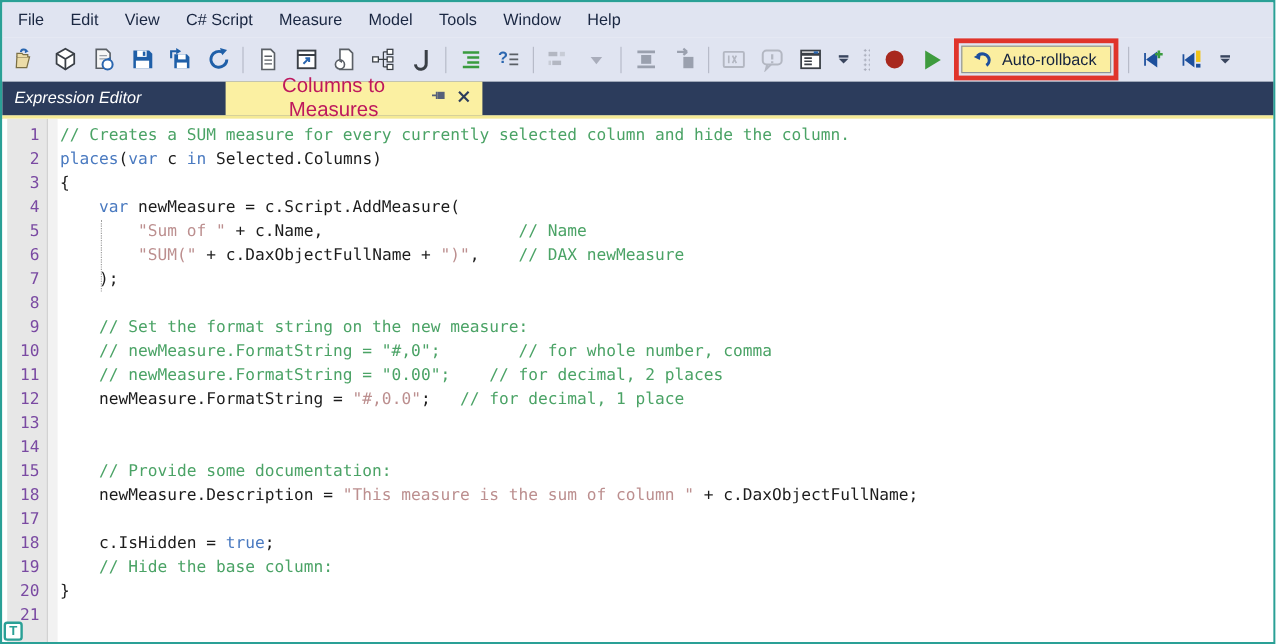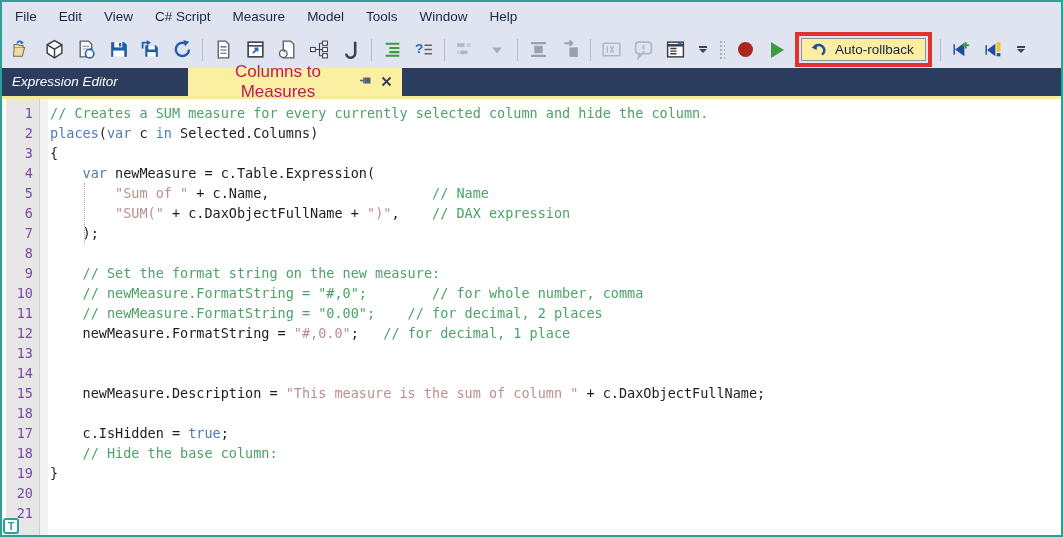--- a/index.html
+++ b/index.html
@@ -299,31 +299,32 @@
         <div>18</div>
         <div>19</div>
         <div>20</div>
         <div>21</div>
       </div>
     <div class="gstrip"></div>
     <div class="code" id="code-lines">
         <div class="cl"><span class="t-c">// Creates a SUM measure for every currently selected column and hide the column.</span></div>
         <div class="cl"><span class="t-k">places</span><span class="t-p">(</span><span class="t-k">var</span><span class="t-p"> c </span><span class="t-k">in</span><span class="t-p"> Selected.Columns)</span></div>
         <div class="cl"><span class="t-p">{</span></div>
-        <div class="cl"><span class="t-p">    </span><span class="t-k">var</span><span class="t-p"> newMeasure = c.Table.Expression(</span></div>
+        <div class="cl"><span class="t-p">    </span><span class="t-k">var</span><span class="t-p"> newMeasure = c.Script.AddMeasure(</span></div>
         <div class="cl"><span class="t-p">        </span><span class="t-s">"Sum of "</span><span class="t-p"> + c.Name,                    </span><span class="t-c">// Name</span></div>
-        <div class="cl"><span class="t-p">        </span><span class="t-s">"SUM("</span><span class="t-p"> + c.DaxObjectFullName + </span><span class="t-s">")"</span><span class="t-p">,    </span><span class="t-c">// DAX expression</span></div>
+        <div class="cl"><span class="t-p">        </span><span class="t-s">"SUM("</span><span class="t-p"> + c.DaxObjectFullName + </span><span class="t-s">")"</span><span class="t-p">,    </span><span class="t-c">// DAX newMeasure</span></div>
         <div class="cl"><span class="t-p">    );</span></div>
         <div class="cl">&nbsp;</div>
         <div class="cl"><span class="t-p">    </span><span class="t-c">// Set the format string on the new measure:</span></div>
         <div class="cl"><span class="t-p">    </span><span class="t-c">// newMeasure.FormatString = "#,0";        // for whole number, comma</span></div>
         <div class="cl"><span class="t-p">    </span><span class="t-c">// newMeasure.FormatString = "0.00";    // for decimal, 2 places</span></div>
         <div class="cl"><span class="t-p">    newMeasure.FormatString = </span><span class="t-s">"#,0.0"</span><span class="t-p">;   </span><span class="t-c">// for decimal, 1 place</span></div>
         <div class="cl">&nbsp;</div>
         <div class="cl">&nbsp;</div>
+        <div class="cl"><span class="t-p">    </span><span class="t-c">// Provide some documentation:</span></div>
         <div class="cl"><span class="t-p">    newMeasure.Description = </span><span class="t-s">"This measure is the sum of column "</span><span class="t-p"> + c.DaxObjectFullName;</span></div>
         <div class="cl">&nbsp;</div>
         <div class="cl"><span class="t-p">    c.IsHidden = </span><span class="t-k">true</span><span class="t-p">;</span></div>
         <div class="cl"><span class="t-p">    </span><span class="t-c">// Hide the base column:</span></div>
         <div class="cl"><span class="t-p">}</span></div>
       </div>
     <div class="indent-guide"></div>
     <div class="te-badge">T</div>
   </div>
 

